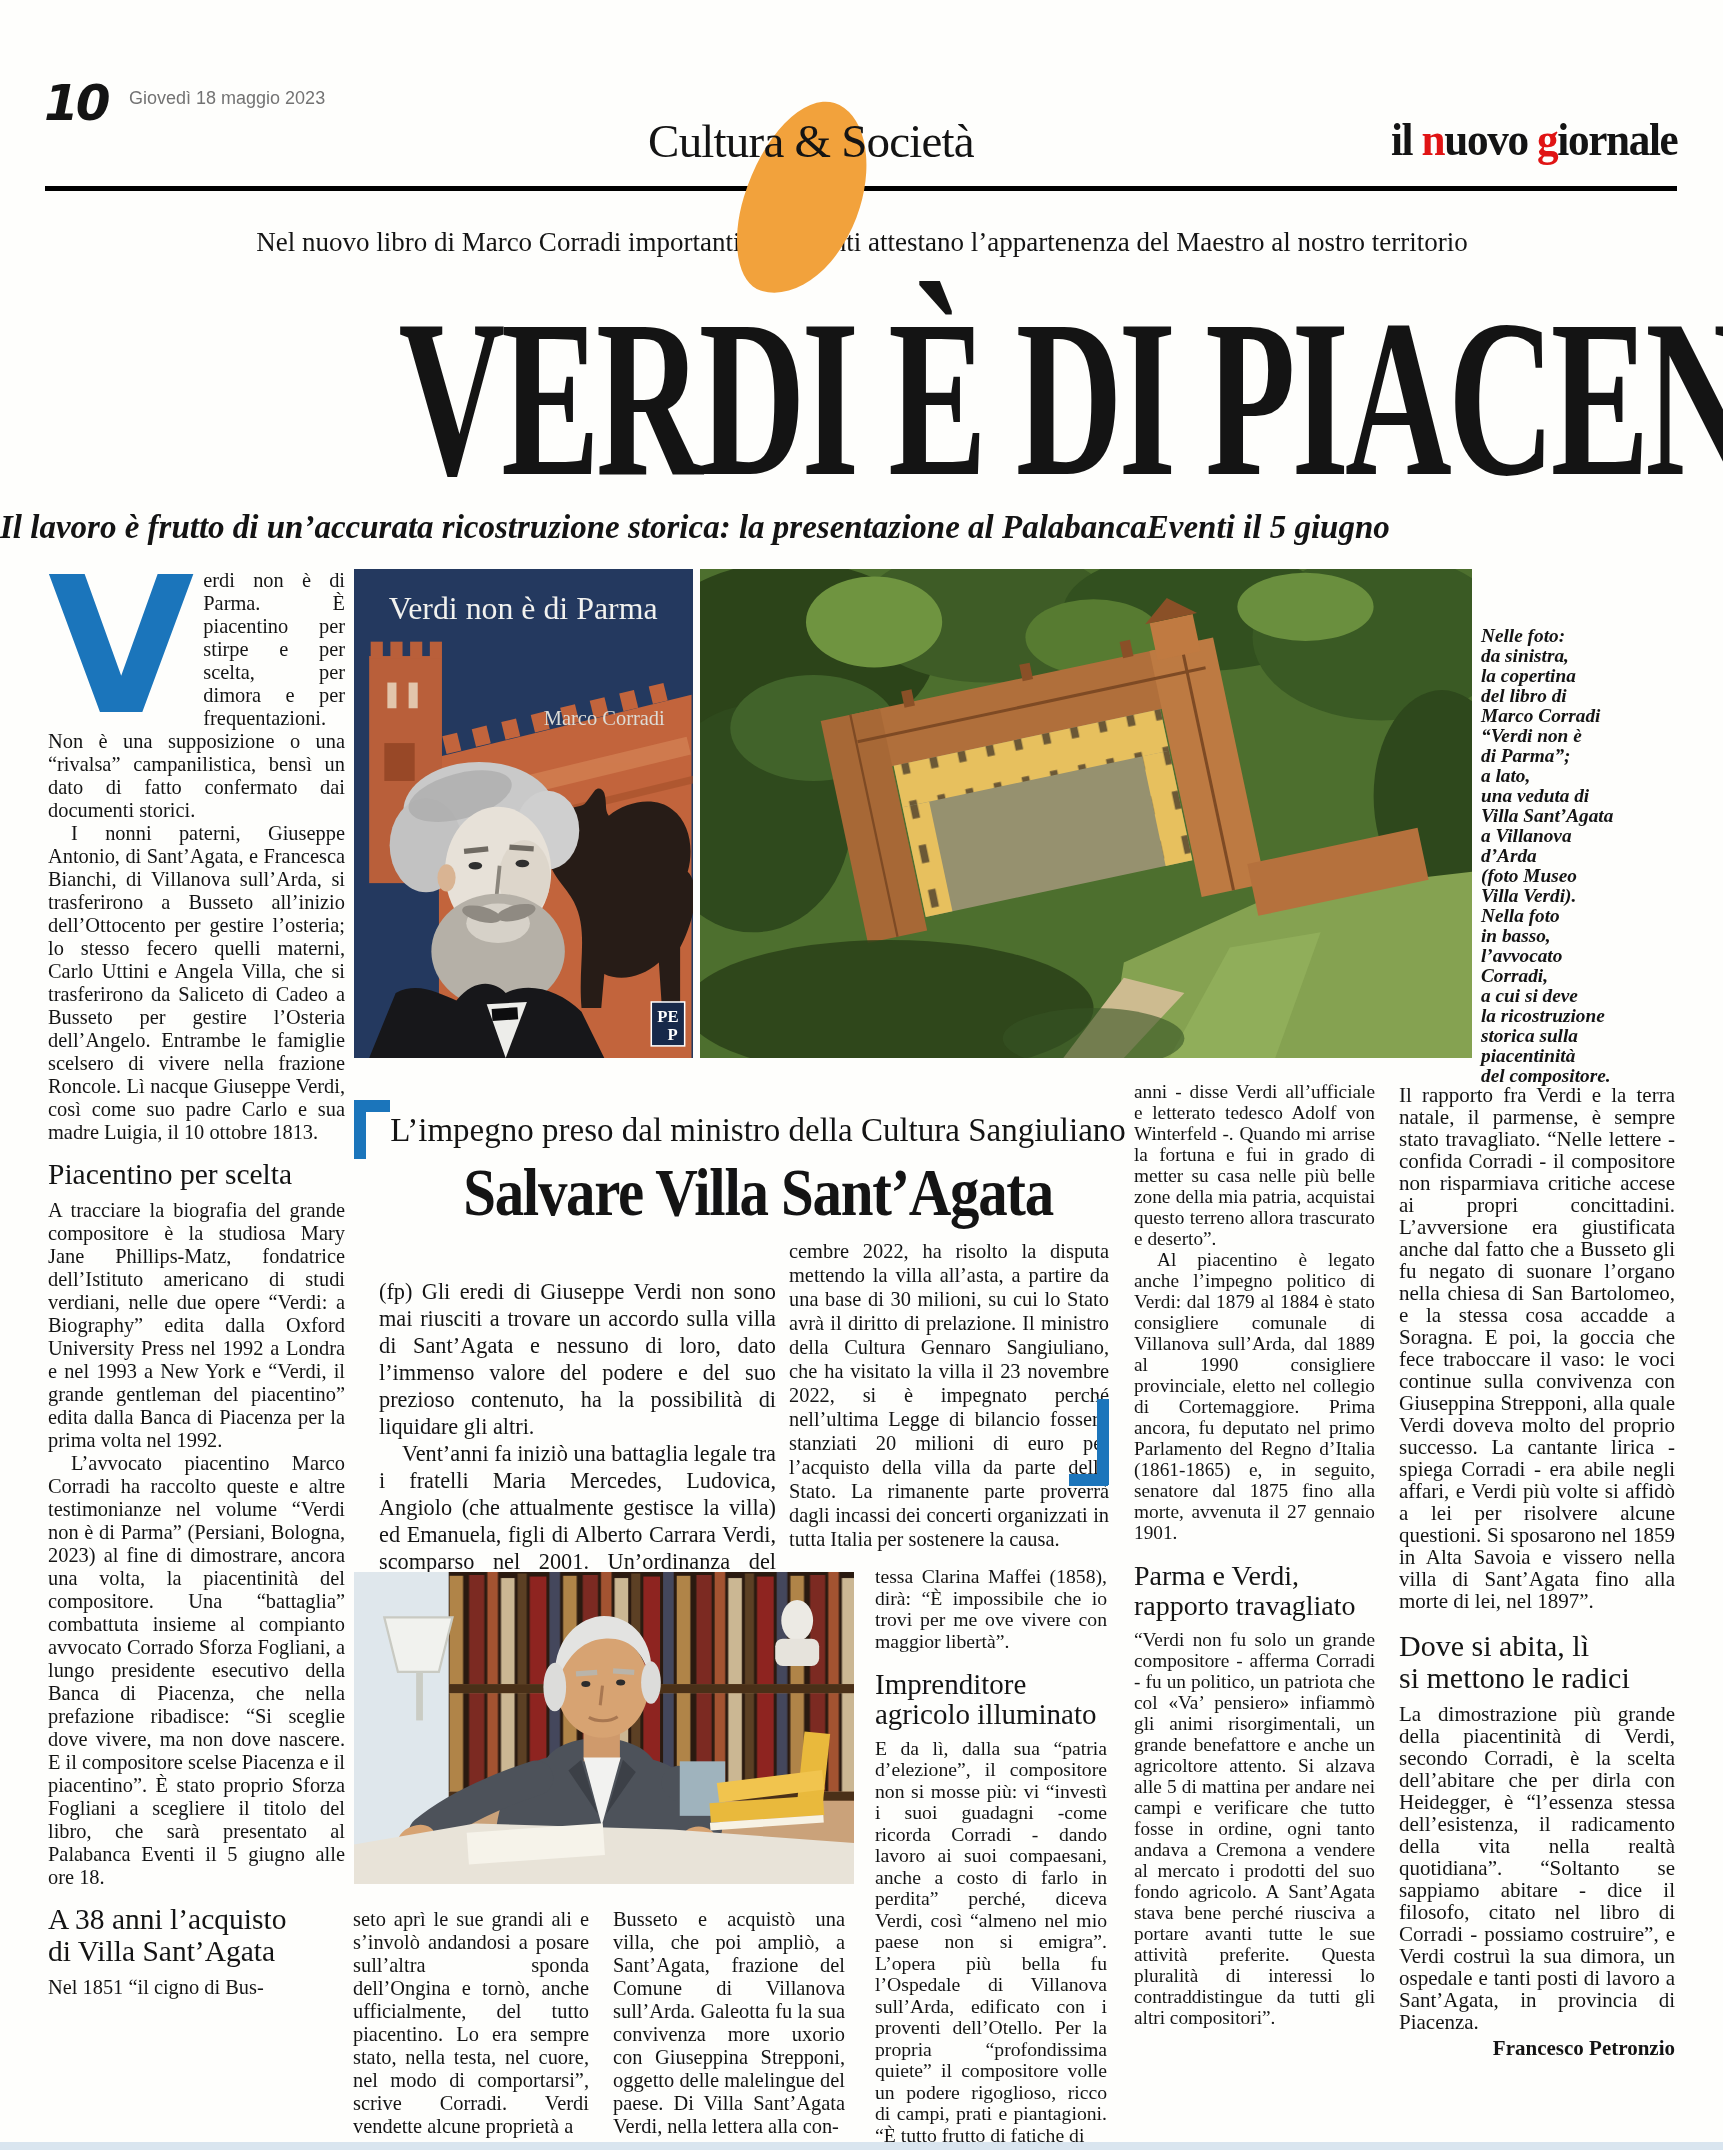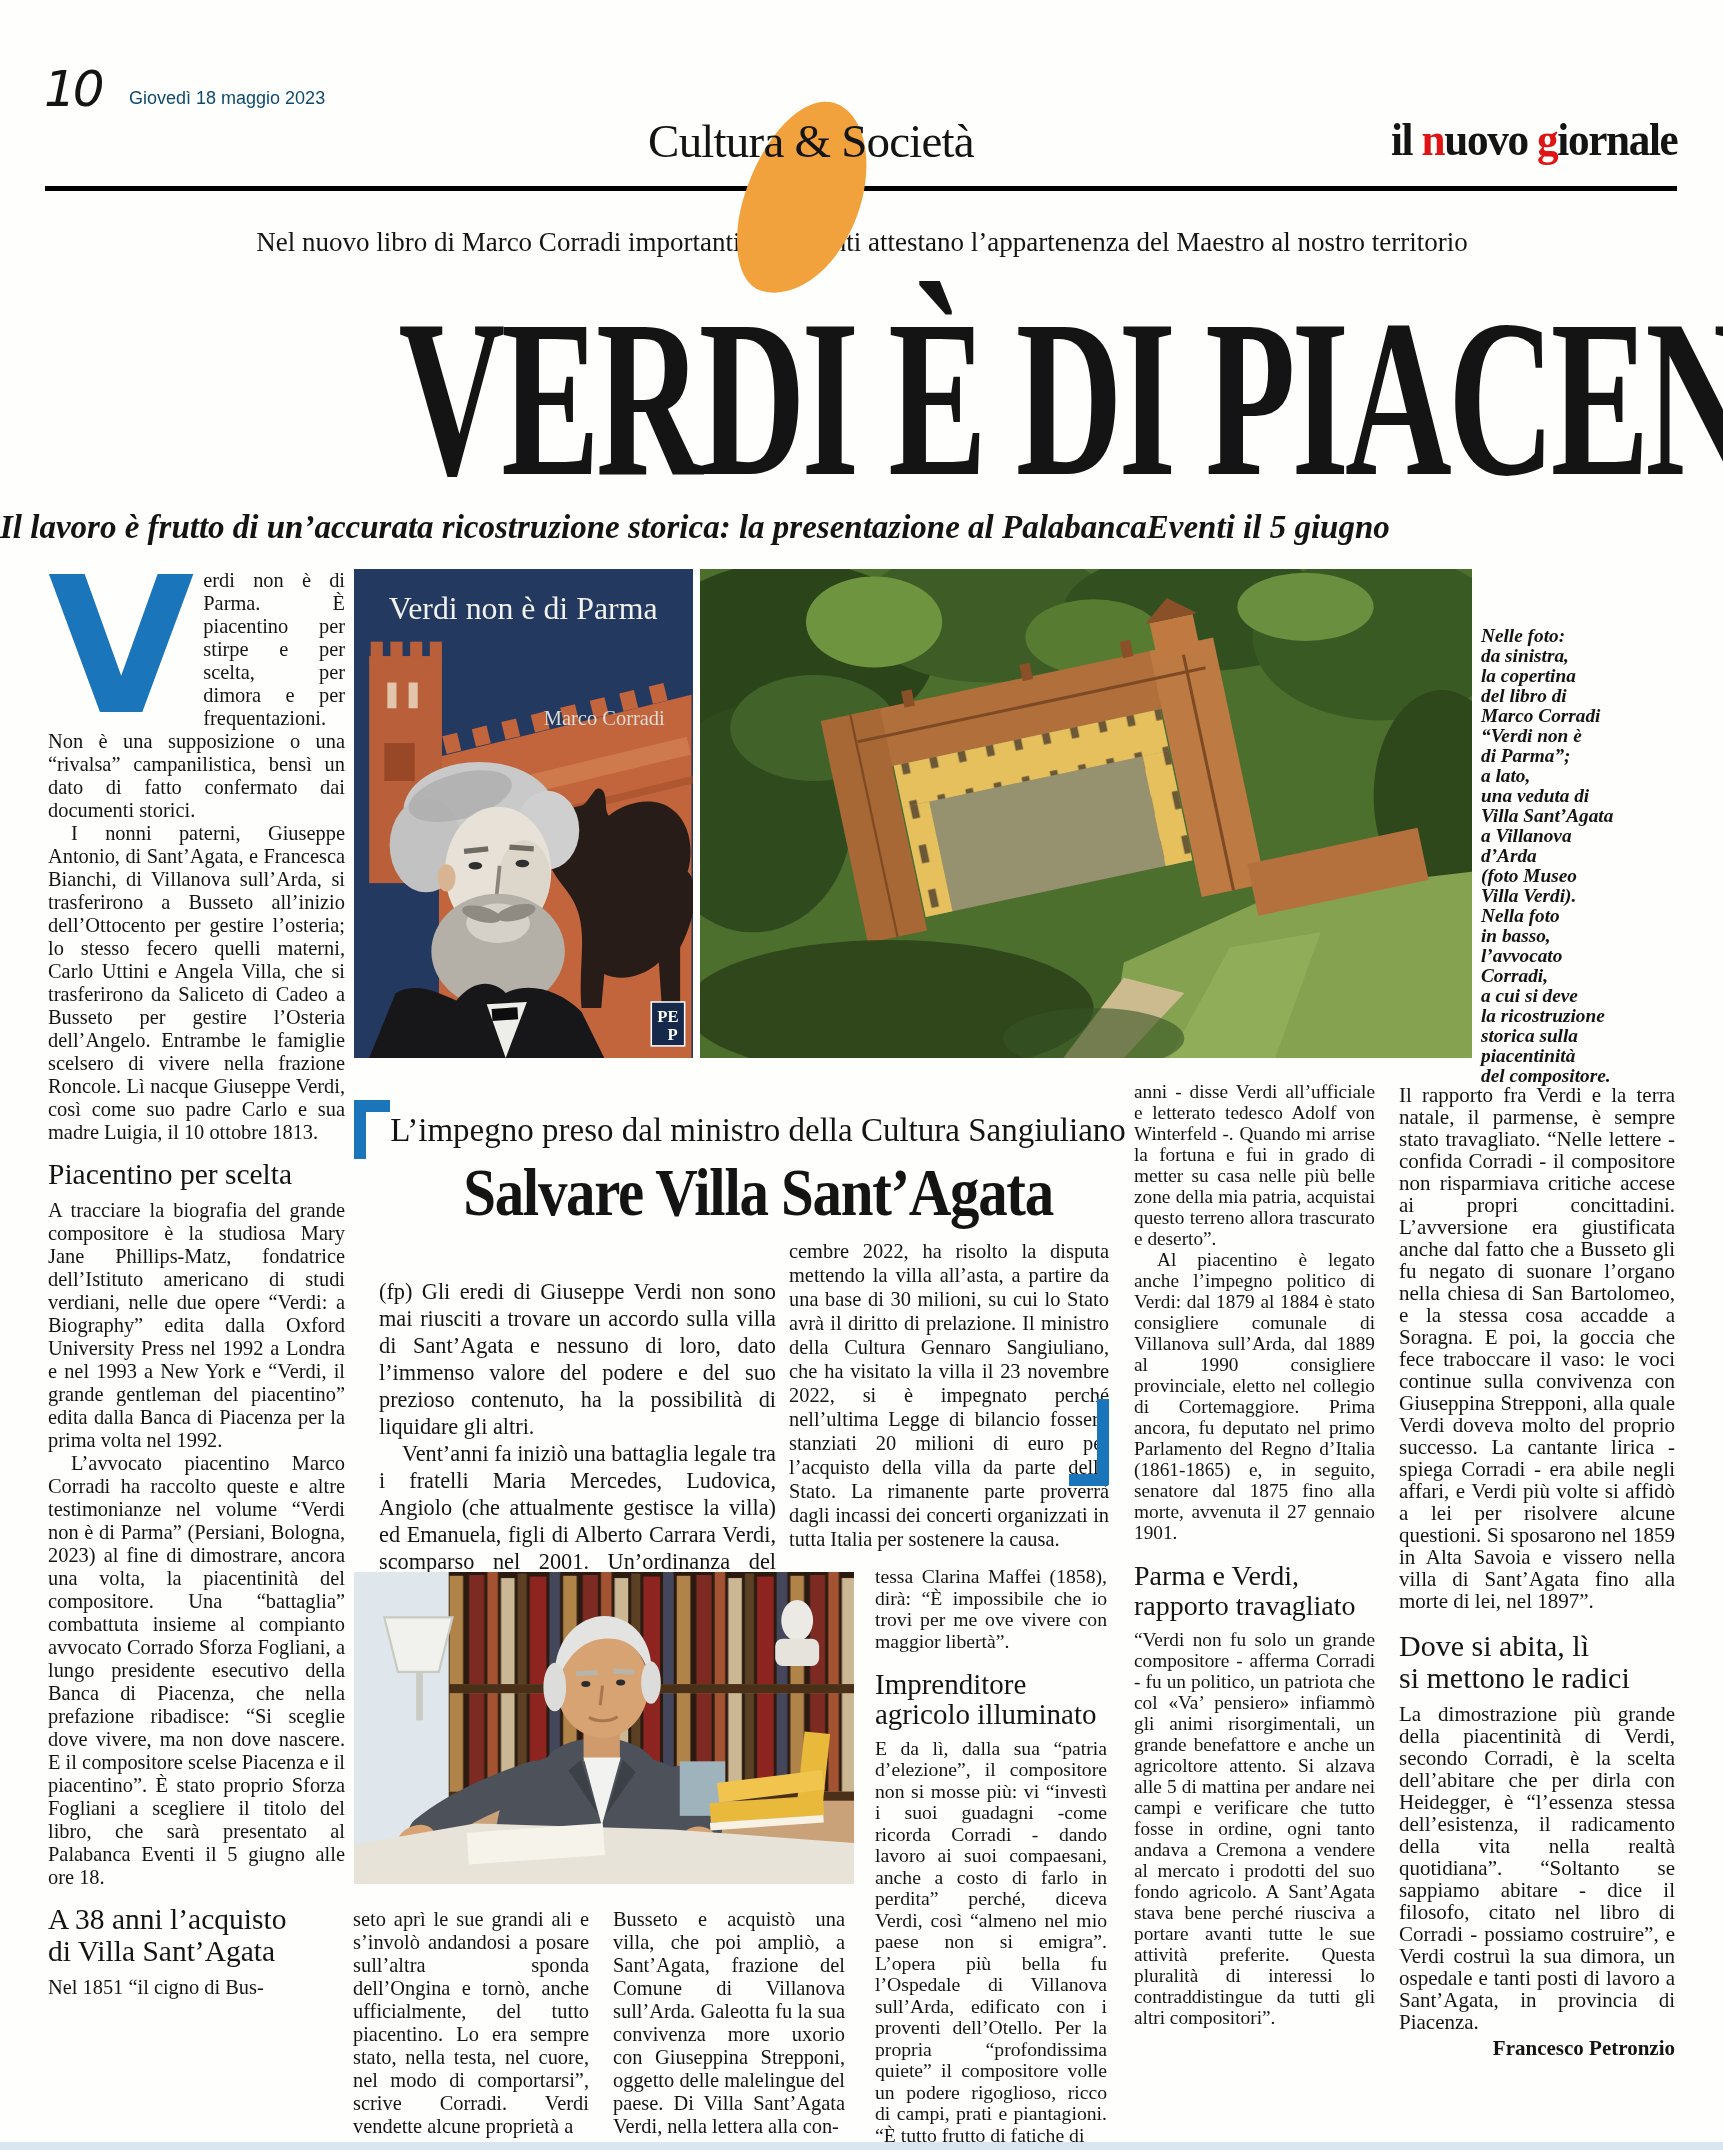--- a/index.html
+++ b/index.html
@@ -1,22 +1,22 @@
 <!DOCTYPE html>
 <html style="font-size:12px"><head>
 <meta charset="utf-8">
 <style>
   html,body{margin:0;padding:0;background:#888;}
   #page{position:relative;width:1724px;height:2151px;background:#fefefc;overflow:hidden;
         font-family:"Liberation Serif",serif;color:#141414;}
   .abs{position:absolute;}
   
-  .pagenum{left:44px;top:60px;font-family:"DejaVu Sans",sans-serif;font-weight:normal;font-style:italic;
+  .pagenum{left:44px;top:74px;font-family:"DejaVu Sans",sans-serif;font-weight:bold;font-style:italic;
            font-size:50px;letter-spacing:-3px;}
-  .date{left:129px;top:88px;font-family:"Liberation Sans",sans-serif;font-size:18px;color:#0c4a6e;}
+  .date{left:129px;top:88px;font-family:"Liberation Sans",sans-serif;font-size:18px;color:#737373;}
   .section-wrap{left:576px;top:114px;width:470px;text-align:center;}
   .section-title{position:relative;font-size:47px;letter-spacing:-0.8px;z-index:2;text-align:center;}
   .blob{left:746px;top:98px;width:114px;height:201px;background:#f2a23c;z-index:1;
         border-radius:52% 48% 62% 38% / 58% 46% 54% 42%;transform:rotate(17deg);}
   .masthead{right:47px;top:112px;font-size:47px;font-weight:bold;letter-spacing:-1.5px;
             transform:scaleX(.92);transform-origin:right center;white-space:nowrap;}
   .masthead .red{color:#e01414;}
   .rule{left:45px;right:47px;top:186px;height:5.3px;background:#000;}
   .kicker{left:0;right:0;top:227px;text-align:center;font-size:27px;letter-spacing:0px;}
   

